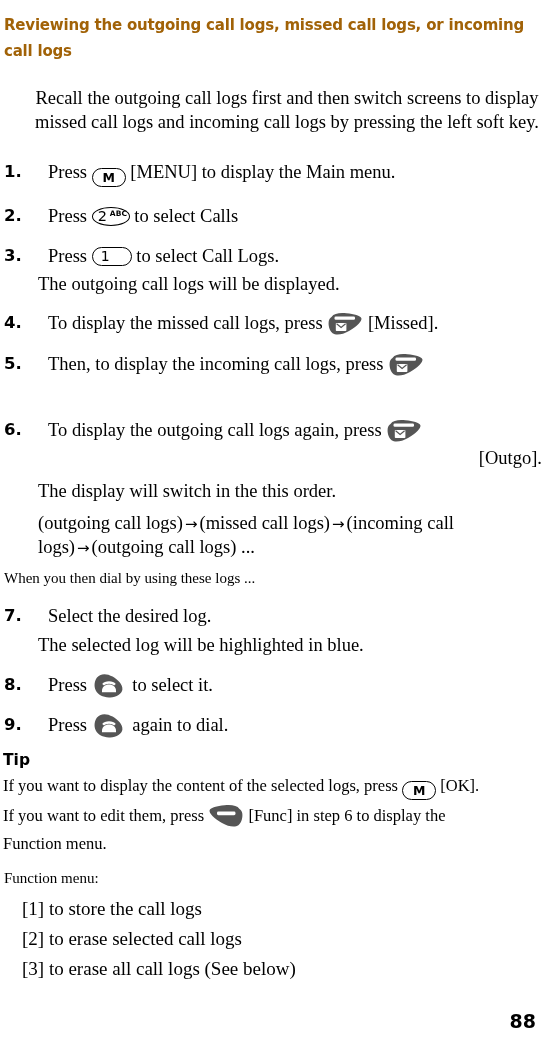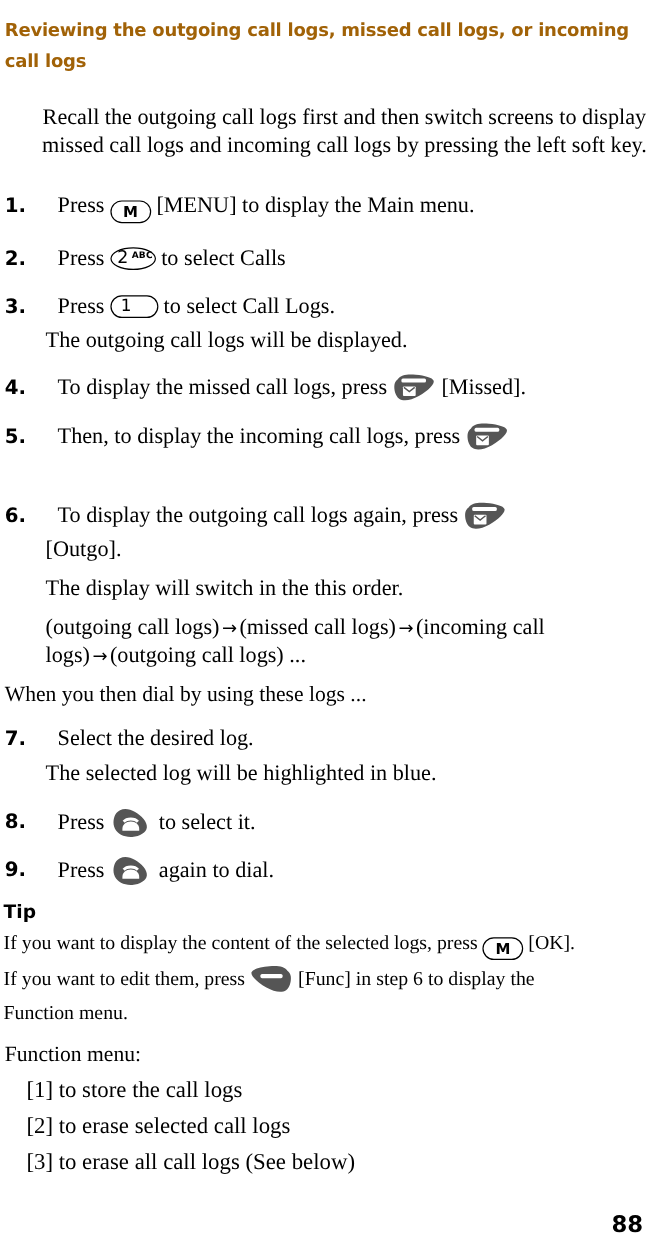--- a/index.html
+++ b/index.html
@@ -78,21 +78,21 @@
     left: 38px;
     font-size: 18.5px;
     line-height: 24px;
     width: 504px;
   }
 
   
   .flush {
     position: absolute;
     left: 4px;
-    font-size: 18px;
+    font-size: 15px;
     line-height: 24px;
     width: 538px;
   }
 
   
   .tip-label {
     position: absolute;
     left: 3px;
     top: 751px;
     font-family: "DejaVu Sans", "Liberation Sans", sans-serif;
@@ -297,21 +297,21 @@
       <span class="key-soft">
         <svg width="36" height="24" viewBox="0 0 36 24" xmlns="http://www.w3.org/2000/svg">
           <path d="M4.5 5.0 C7.0 1.2 12.5 0.6 19.5 1.2 C27 1.9 33.5 3.6 34.4 6.2 C35.3 8.8 30.0 14.5 22.0 19.0 C15.5 22.7 9.0 23.6 5.6 21.2 C2.2 18.8 1.2 13.0 1.7 9.6 C2.0 7.3 3.2 5.9 4.5 5.0 Z" fill="#555555"></path>
           <rect x="7.5" y="4.4" width="20.5" height="3.4" rx="1.3" fill="#ffffff"></rect>
           <rect x="8.8" y="11.0" width="10.6" height="8.0" rx="0.8" fill="#ffffff"></rect>
           <path d="M9.6 11.8 L14.1 15.4 L18.6 11.8" fill="none" stroke="#555555" stroke-width="1.2"></path>
         </svg>
       </span>
     </div>
   </div>
-  <div class="sub-line" style="top:446px;">[Outgo].</div>
+  <div class="sub-line" style="top:446px;text-align:right;">[Outgo].</div>
   <div class="sub-line" style="top:479px;">The display will switch in the this order.</div>
 
   <div class="sub-line" style="top:535px; width:504px;">
     <span>logs)</span><span class="arrow">→</span><span>(outgoing call logs) ...</span>
   </div>
   <div class="sub-line" style="top:511px; width:504px;">
     <span>(outgoing call logs)</span><span class="arrow">→</span><span>(missed call logs)</span><span class="arrow">→</span><span>(incoming call</span>
   </div>
 
   <div class="flush" style="top:566px;">When you then dial by using these logs ...</div>

